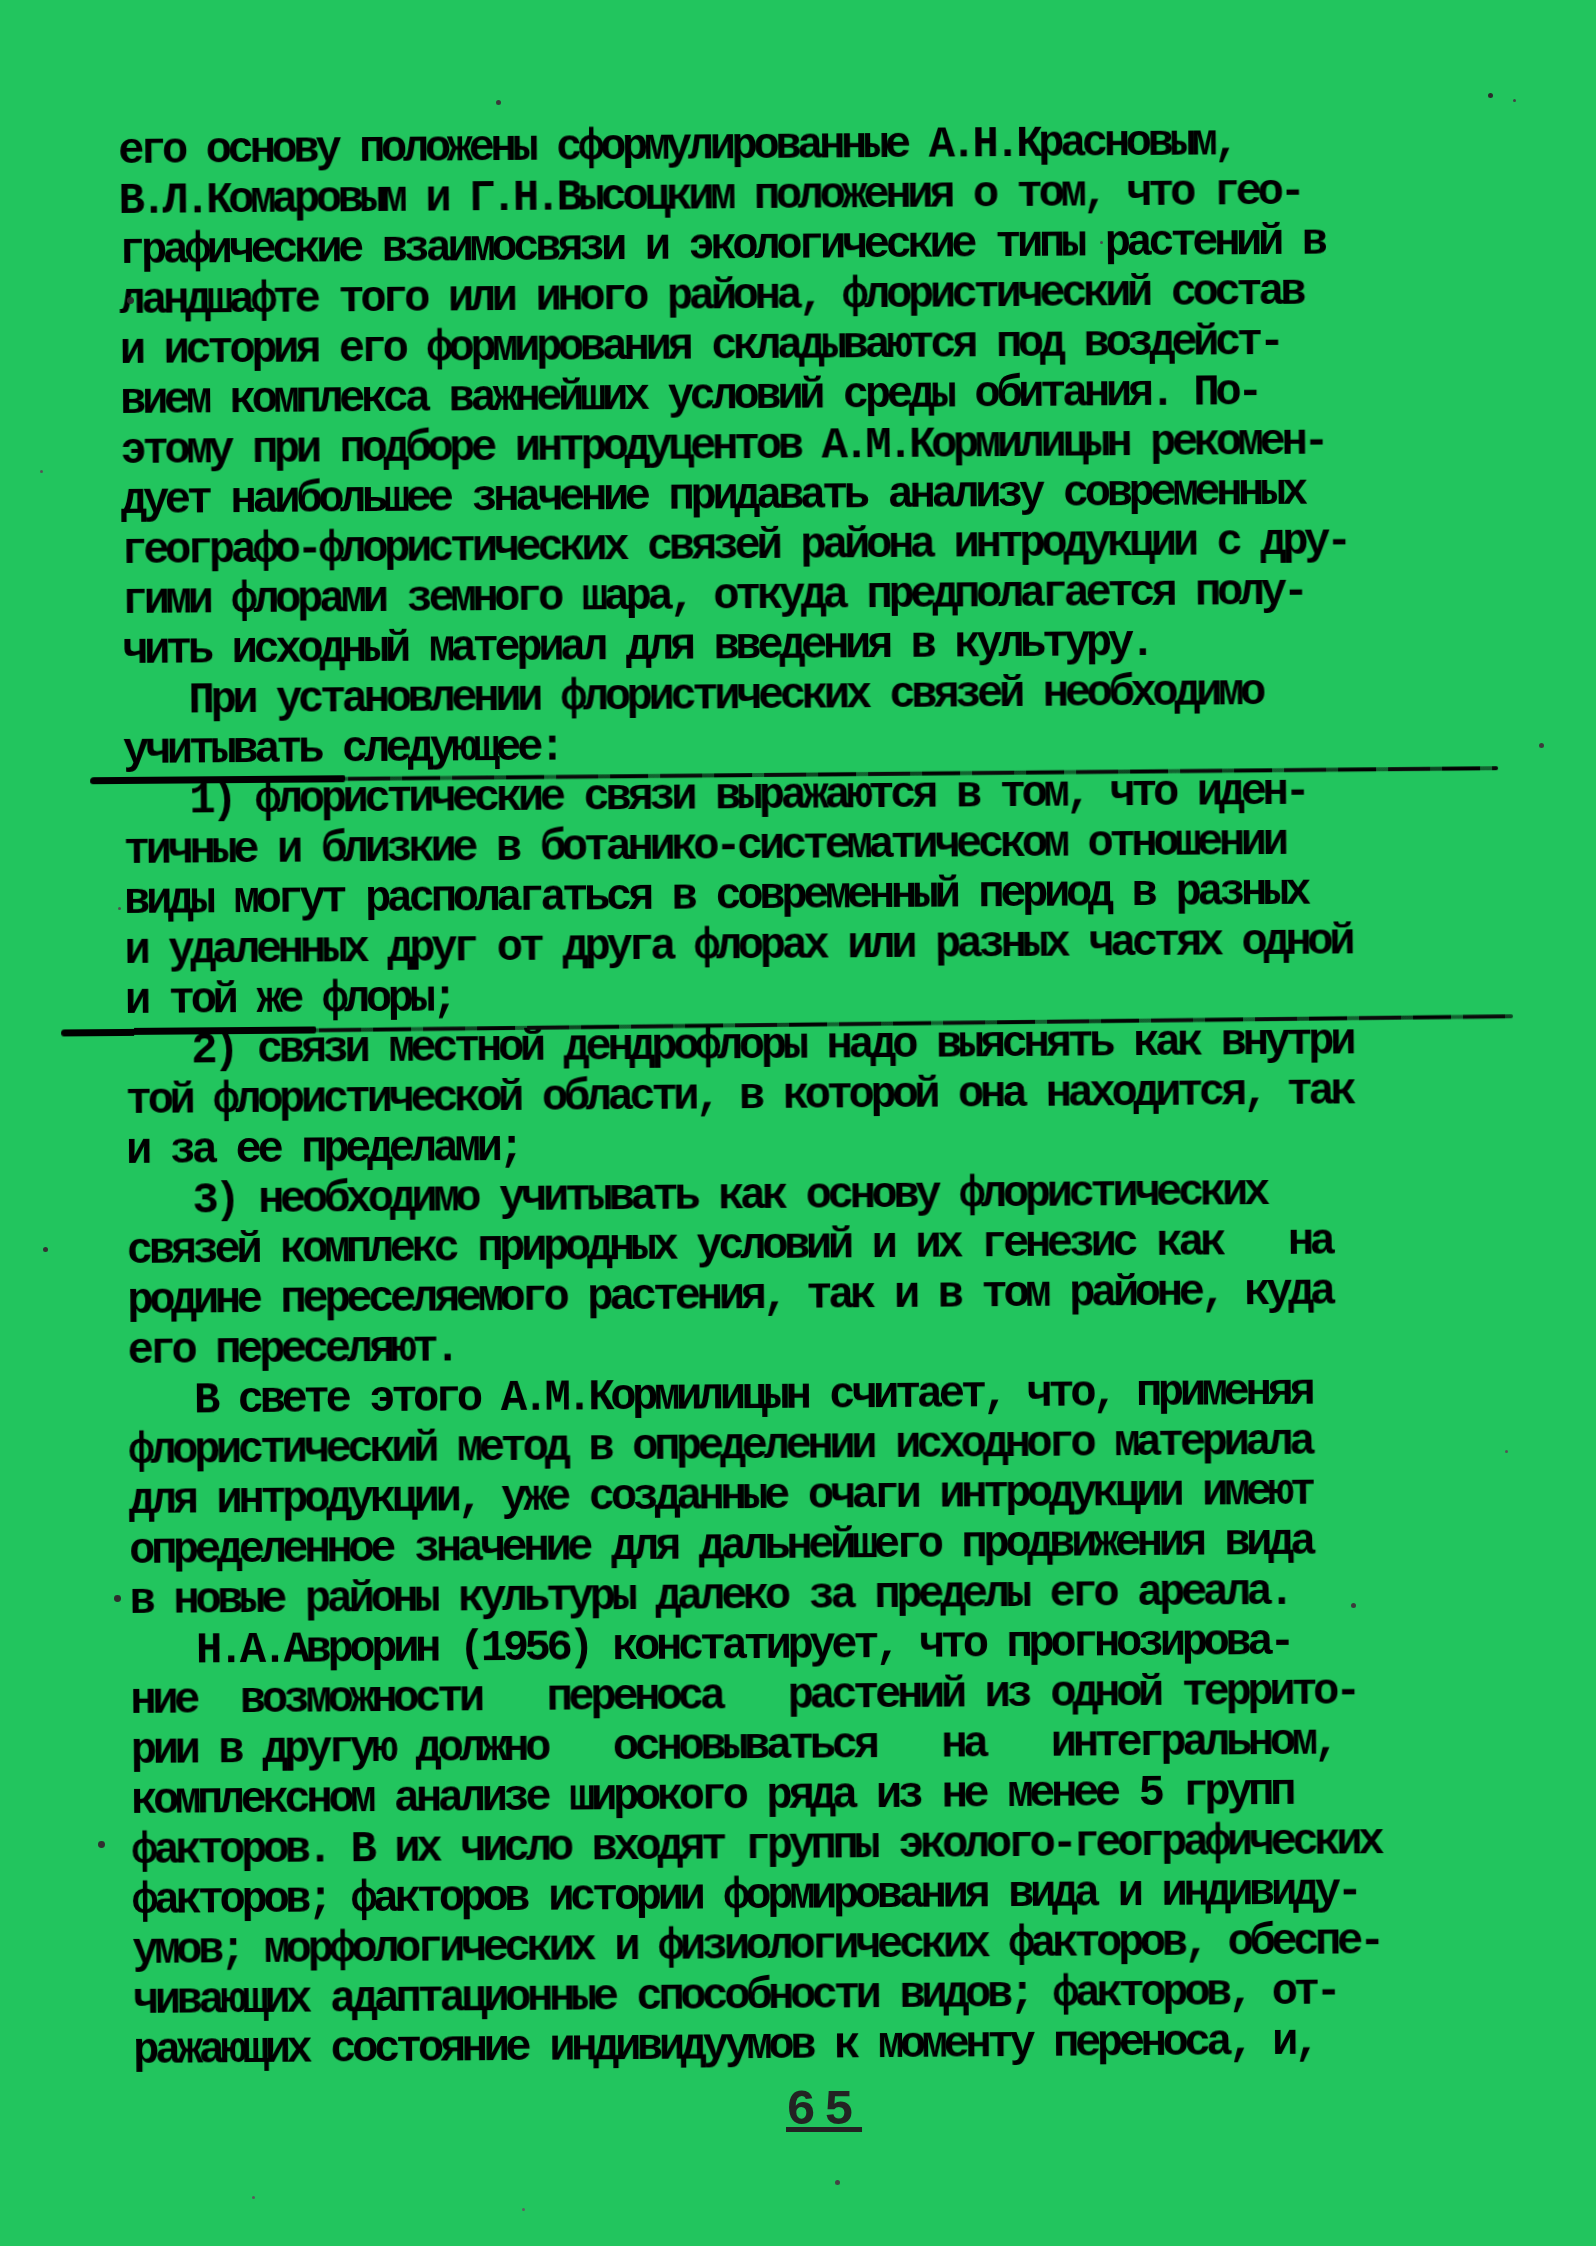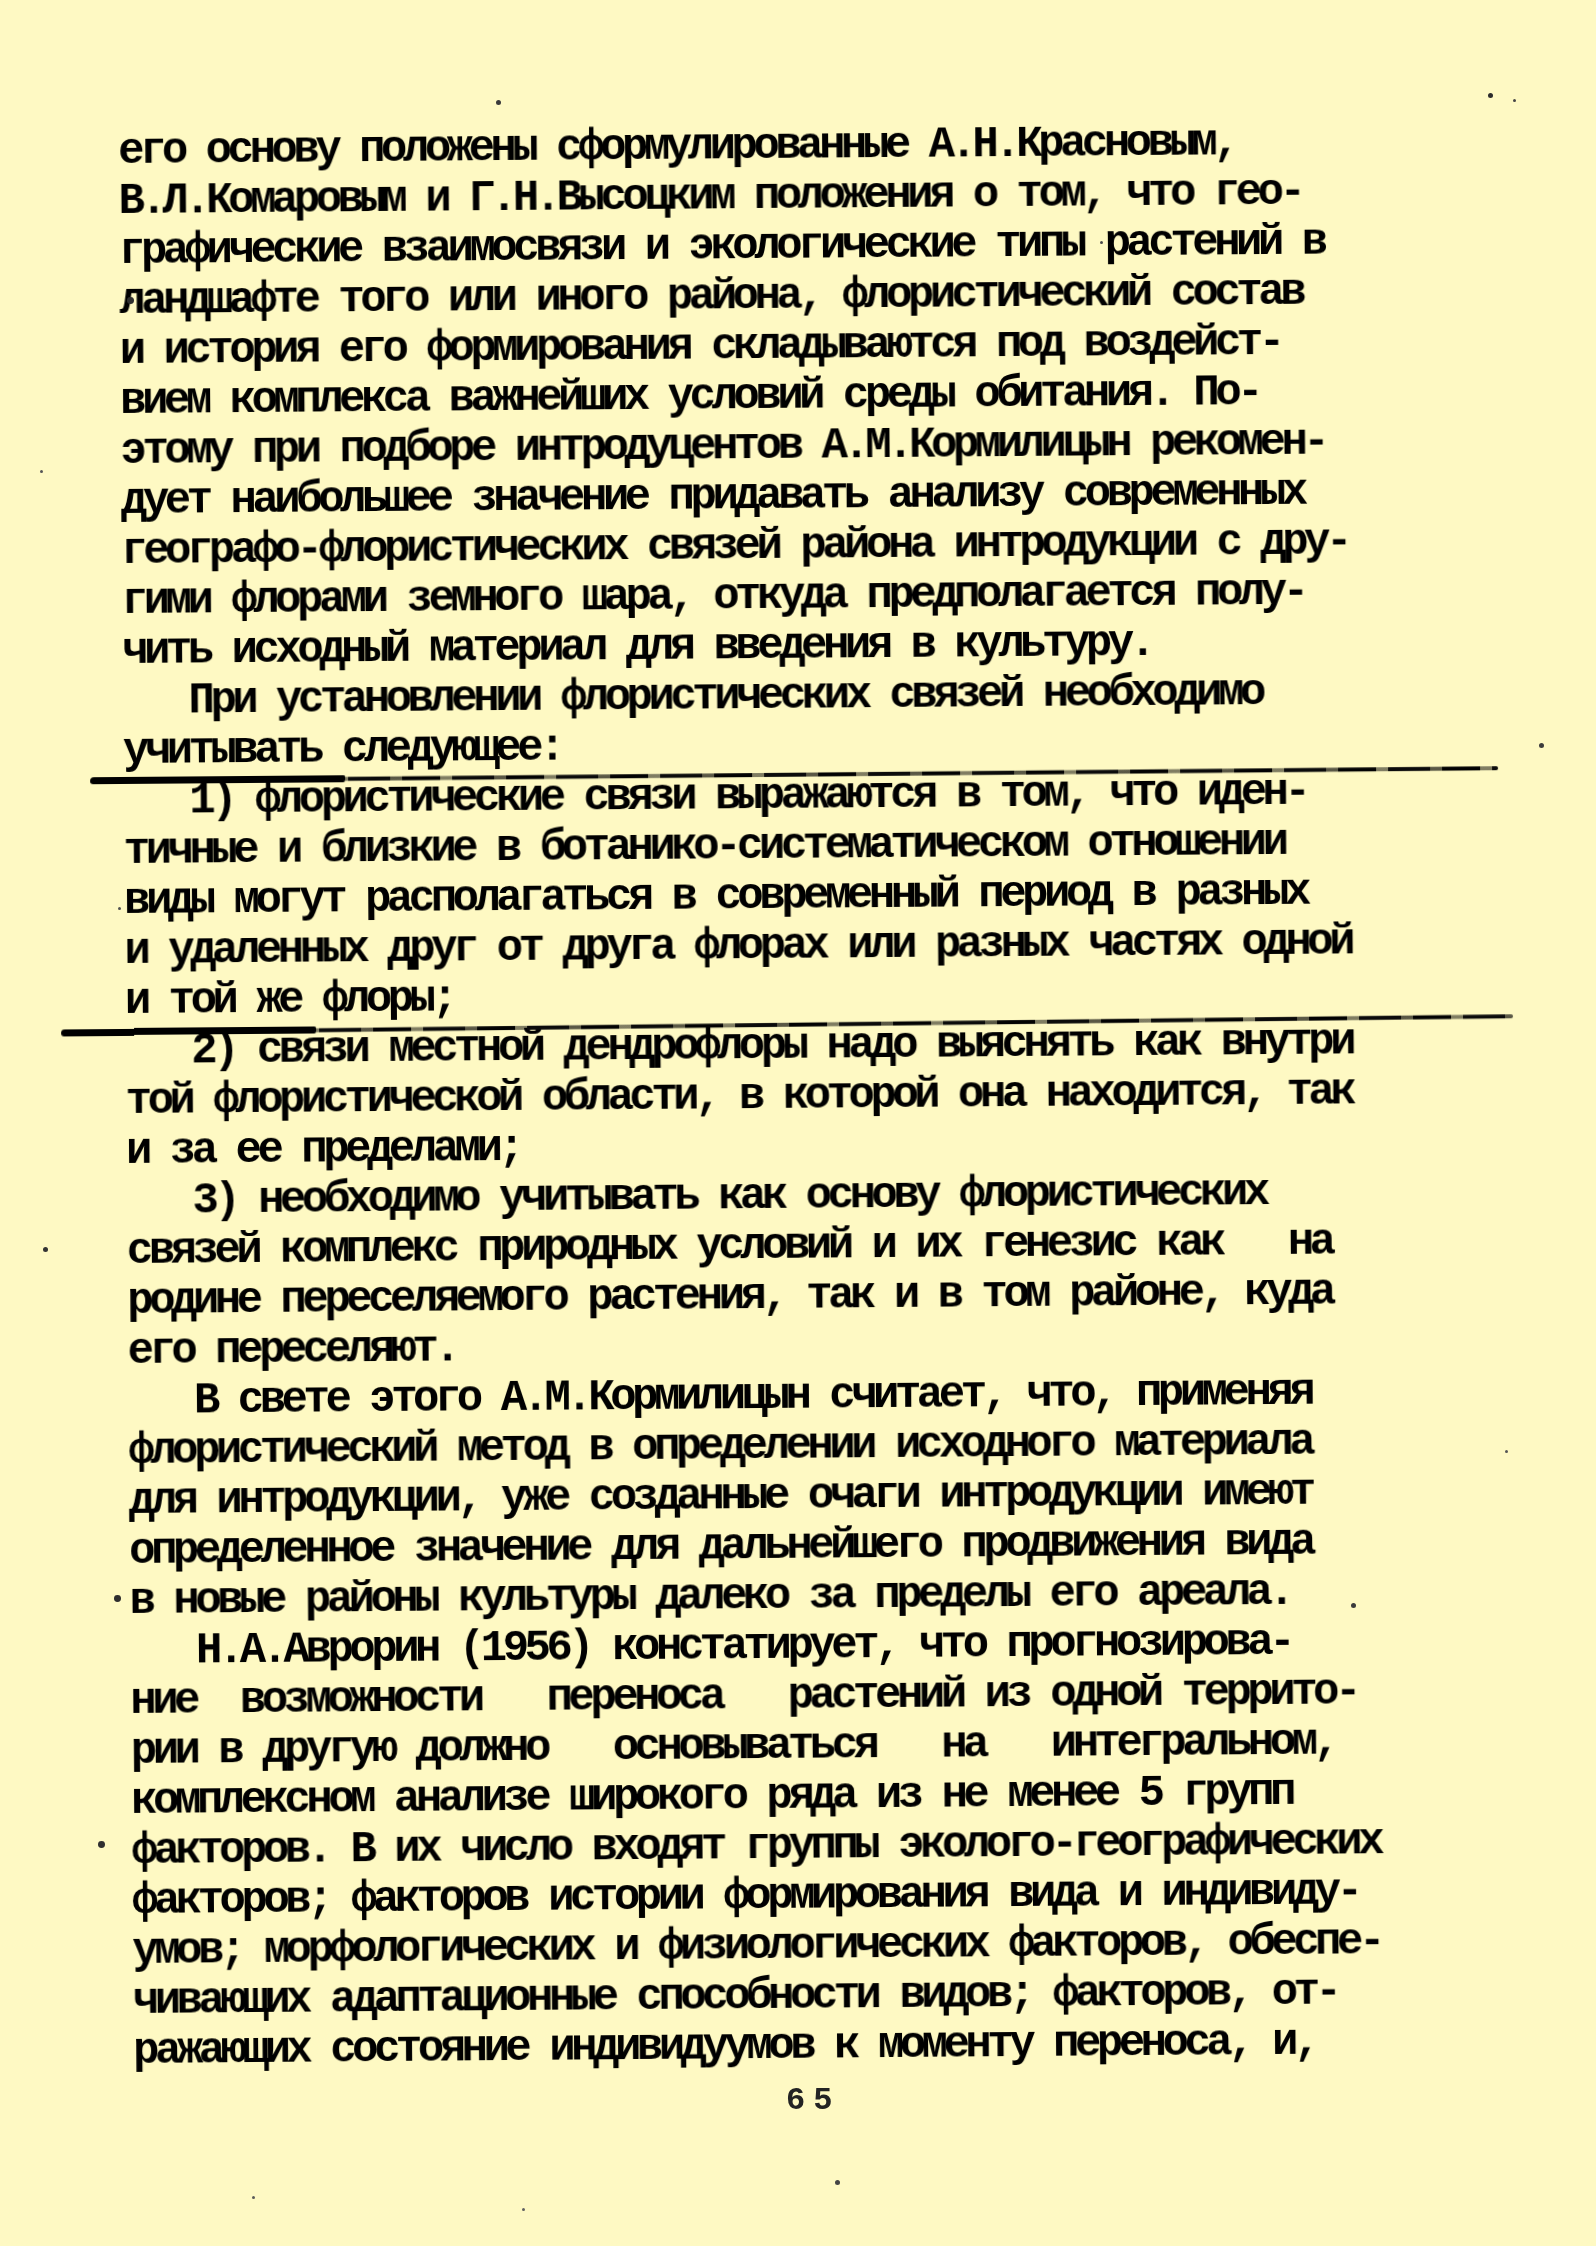--- a/index.html
+++ b/index.html
@@ -1,19 +1,19 @@
 <!DOCTYPE html>
 <html lang="ru"><head>
 <meta charset="utf-8">
 <style>
   html,body{margin:0;padding:0;background:#ffffff;}
   .page{
     position:relative;
     width:1596px;height:2246px;
-    background:#fef9c3;
+    background:#22c55e;
     overflow:hidden;
     font-family:"Liberation Mono","DejaVu Sans Mono",monospace;
     color:#171717;
   }
   
   .text-block{
     position:absolute;
     left:118px;top:126px;
     width:1420px;
     transform:rotate(-0.45deg);
@@ -43,24 +43,25 @@
     width:255px;height:7px;
     background:#161616;
     border-radius:4px 2px 2px 3px;
   }
   .rule.r0{top:652px;left:-33px;width:1408px;transform:rotate(-0.08deg);}
   .rule.r1{top:902px;left:-64px;width:1452px;transform:rotate(-0.22deg);}
   
   .page-num{
     position:absolute;
     top:2082px;left:786px;
-    font-size:32px;font-weight:700;
+    font-size:50px;font-weight:700;
     letter-spacing:8px;
     color:#232323;
     filter:blur(0.4px);
+    text-decoration:underline;
   }
   
   .specks{
     position:absolute;left:0;top:0;width:3px;height:3px;
     background:transparent;border-radius:50%;
     box-shadow:
       497px 101px 0 1px #3a3a3a,
       1489px 94px 0 1px #2c2c2c,
       1513px 99px 0 0 #444,
       129px 299px 0 2px #2f2f2f,

